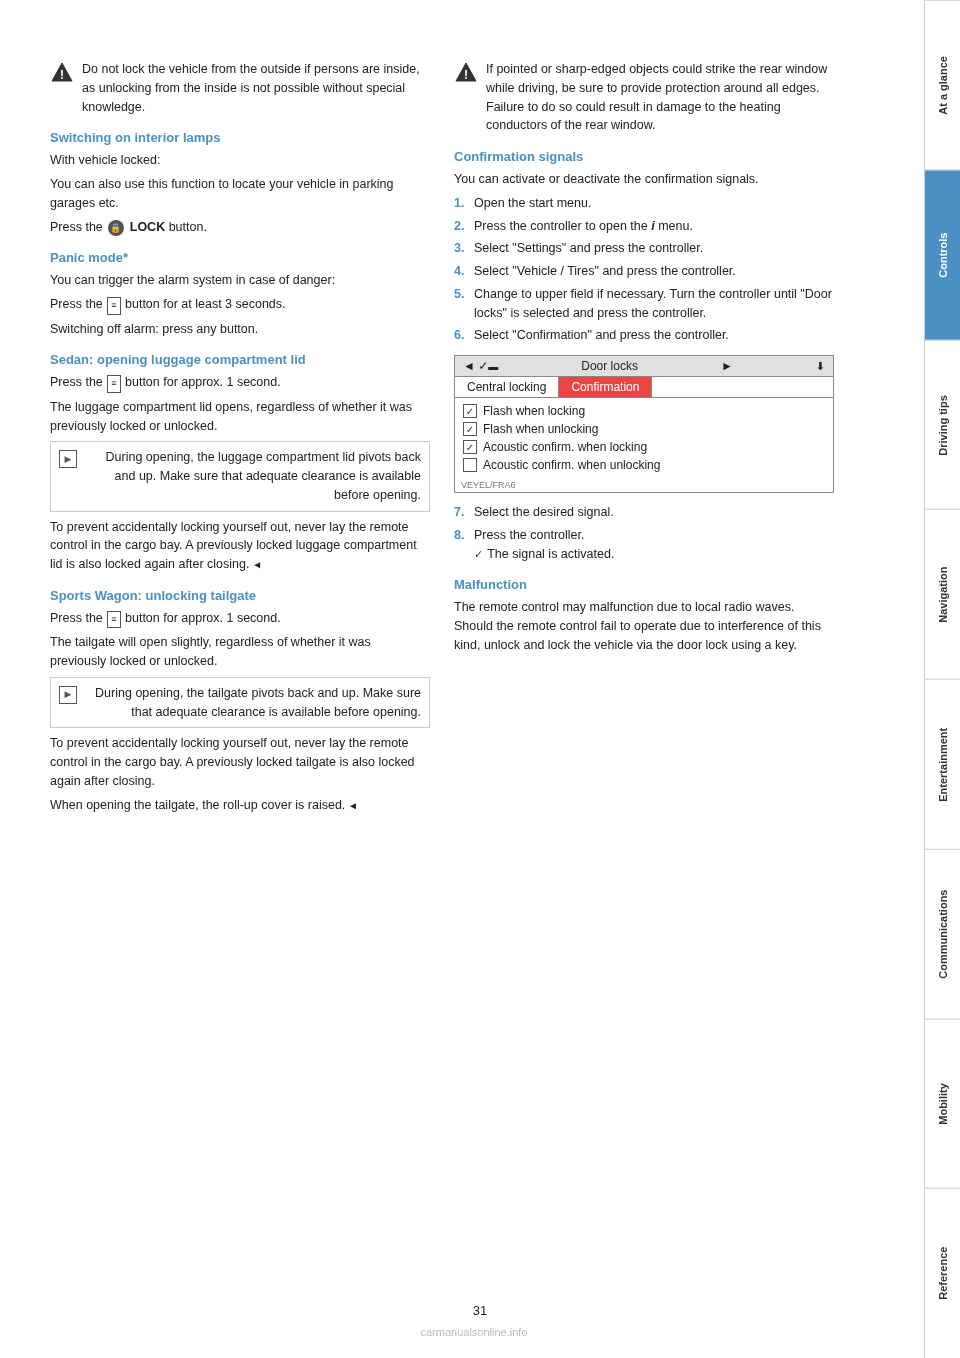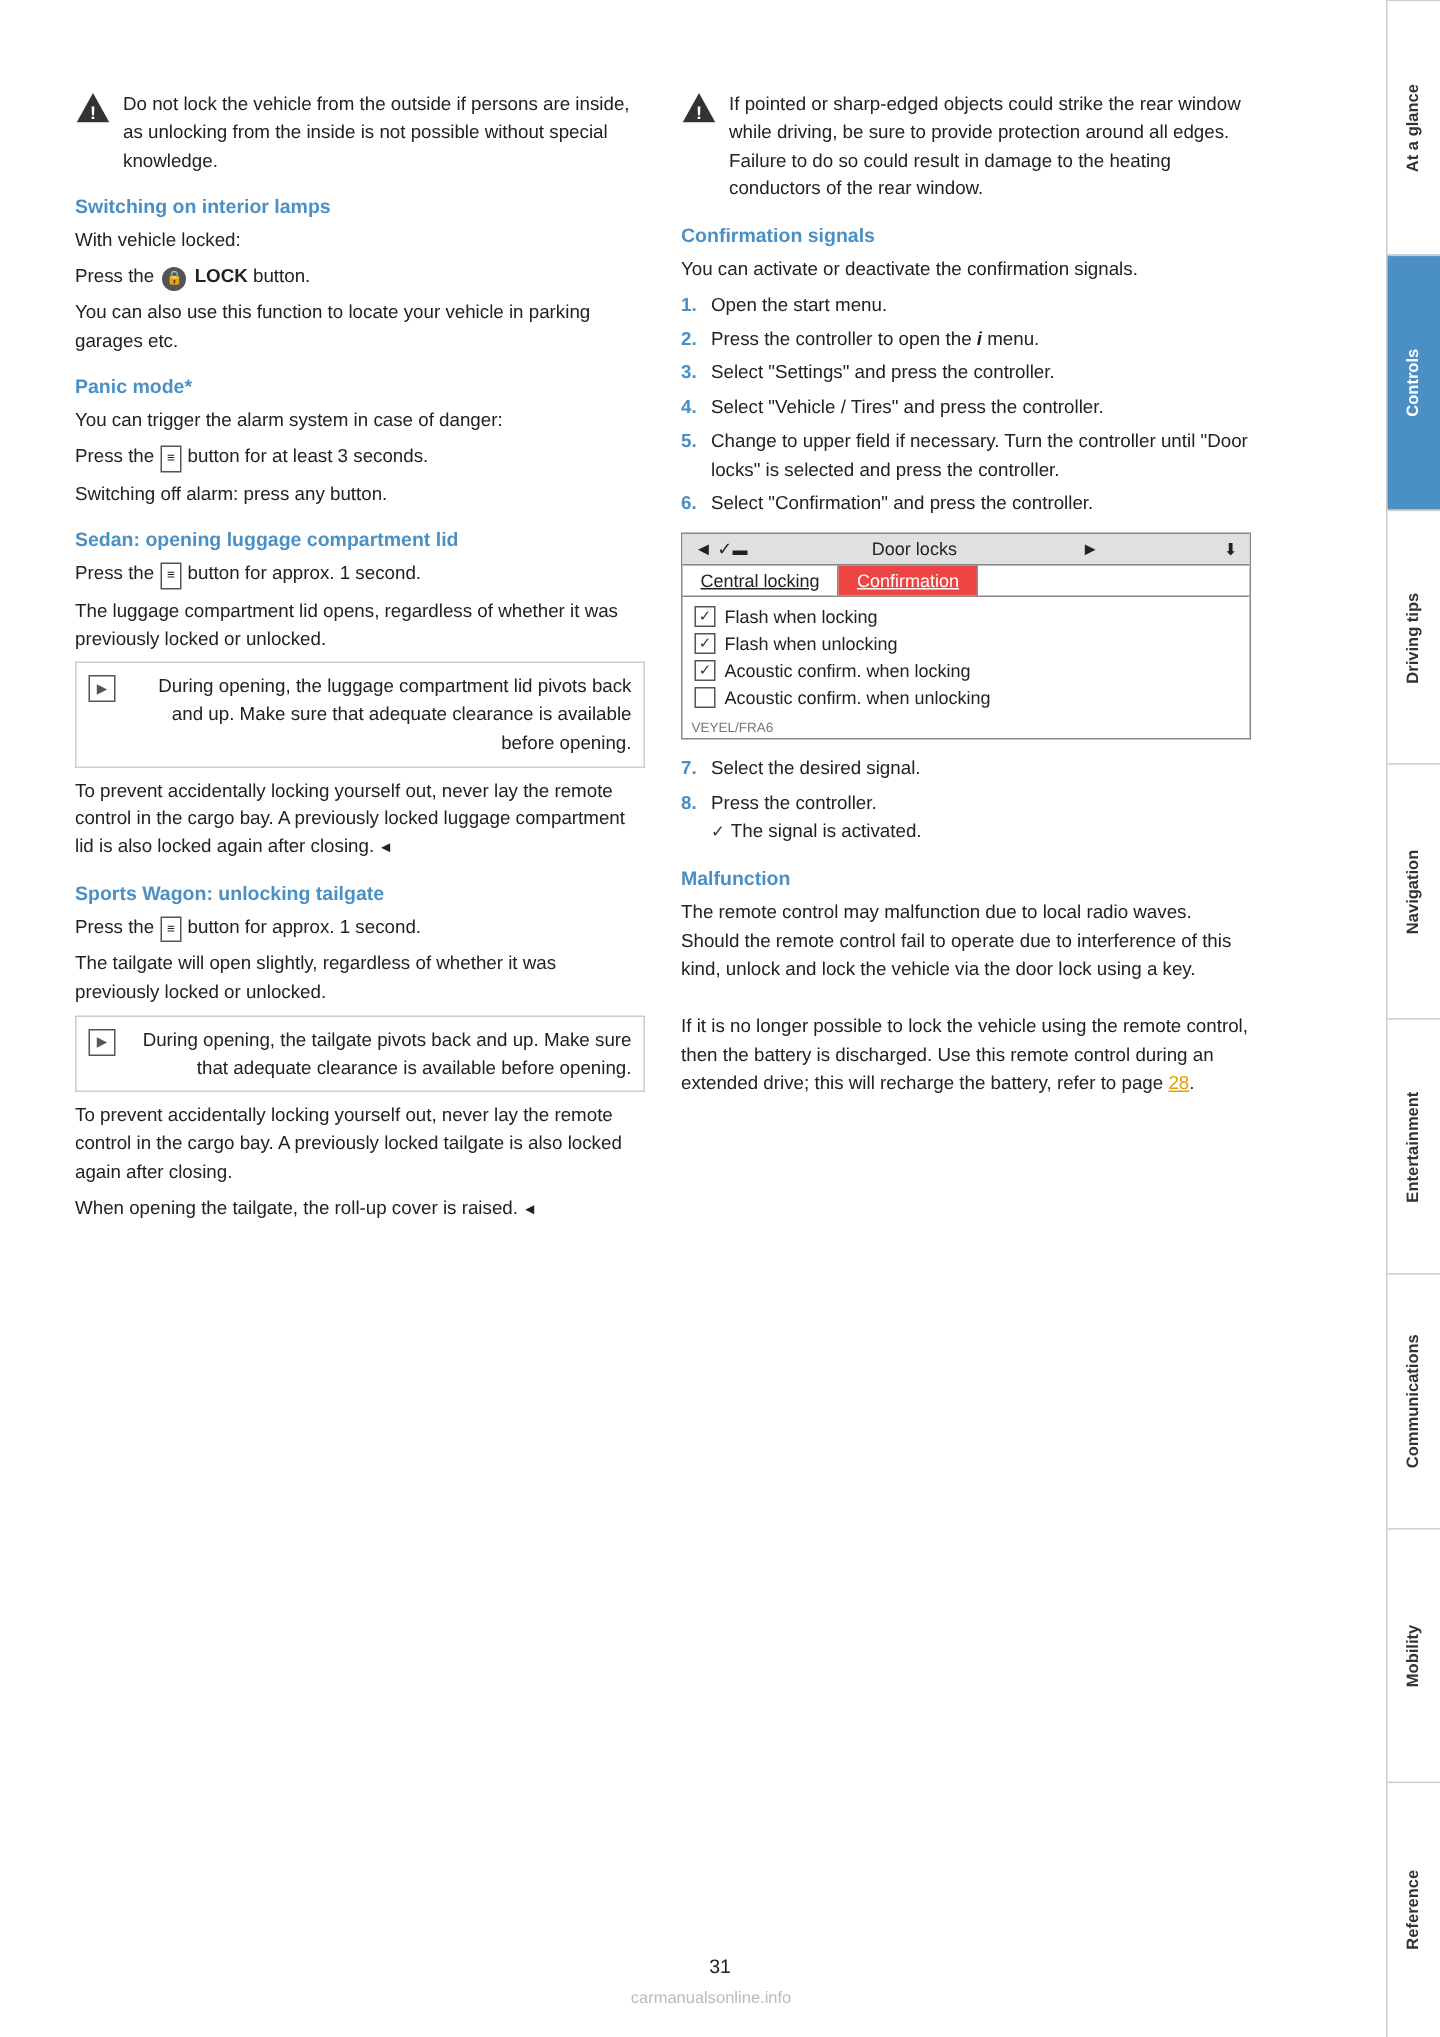--- a/index.html
+++ b/index.html
@@ -143,21 +143,20 @@
       font-size: 12px;
     }
     .door-locks-tabs {
       display: flex;
       border-bottom: 1px solid #888;
     }
     .door-tab {
       padding: 3px 12px;
       font-size: 12px;
       border-right: 1px solid #888;
-      text-decoration: underline;
     }
     .door-tab.active {
       background: #ef4444;
       color: #fff;
     }
     .door-locks-items {
       padding: 4px 8px;
     }
     .door-locks-item {
       display: flex;
@@ -242,22 +241,22 @@
       <div class="warning-block">
         <svg class="warning-triangle" viewBox="0 0 24 22" xmlns="http://www.w3.org/2000/svg">
           <polygon points="12,2 2,20 22,20" fill="#333" stroke="#333" stroke-width="1"></polygon>
           <text x="12" y="18" text-anchor="middle" fill="white" font-size="12" font-weight="bold">!</text>
         </svg>
         <span>Do not lock the vehicle from the outside if persons are inside, as unlocking from the inside is not possible without special knowledge.</span>
       </div>
 
       <div class="section-heading">Switching on interior lamps</div>
       <p>With vehicle locked:</p>
+      <p>You can also use this function to locate your vehicle in parking garages etc.</p>
       <p>Press the <span class="lock-icon-inline">🔒</span> <span class="bold-inline">LOCK</span> button.</p>
-      <p>You can also use this function to locate your vehicle in parking garages etc.</p>
 
       <div class="section-heading">Panic mode*</div>
       <p>You can trigger the alarm system in case of danger:</p>
       <p>Press the <span class="remote-icon-inline">≡</span> button for at least 3 seconds.</p>
       <p>Switching off alarm: press any button.</p>
 
       <div class="section-heading">Sedan: opening luggage compartment lid</div>
       <p>Press the <span class="remote-icon-inline">≡</span> button for approx. 1 second.</p>
       <p>The luggage compartment lid opens, regardless of whether it was previously locked or unlocked.</p>
 
@@ -371,21 +370,20 @@
               <span>The signal is activated.</span>
             </span>
           </span>
         </li>
       </ol>
 
       
       <div class="section-heading">Malfunction</div>
       <p>The remote control may malfunction due to local radio waves. Should the remote control fail to operate due to interference of this kind, unlock and lock the vehicle via the door lock using a key.</p>
       <br>
-      <p>If it is no longer possible to lock the vehicle using the remote control, then the battery is discharged. Use this remote control during an extended drive; this will recharge the battery, refer to page <span class="link-text">28</span>.</p>
 
     </div>
 
   </div>
 
   <div class="sidebar">
     <div class="sidebar-tab">At a glance</div>
     <div class="sidebar-tab active">Controls</div>
     <div class="sidebar-tab">Driving tips</div>
     <div class="sidebar-tab">Navigation</div>

